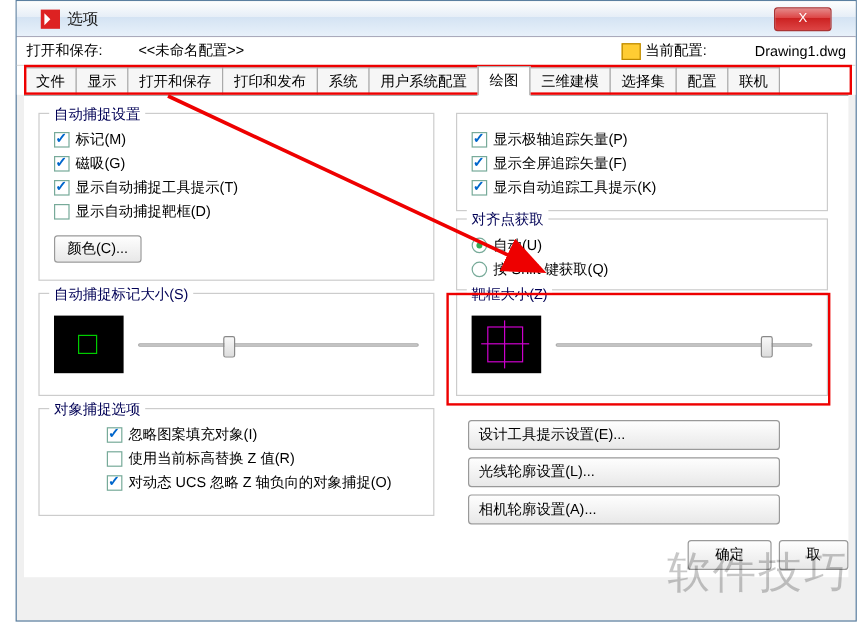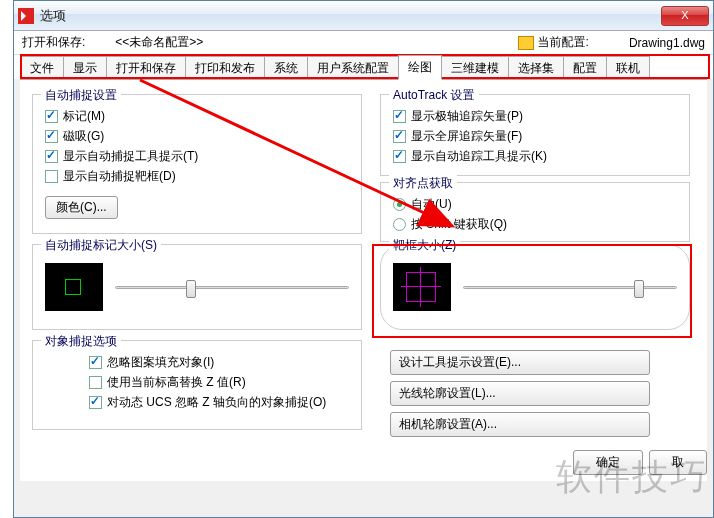--- a/index.html
+++ b/index.html
@@ -1,18 +1,18 @@
 <!DOCTYPE html>
 <html><head>
 <meta charset="utf-8">
 <style>
 * { box-sizing: border-box; margin: 0; padding: 0; }
 body { font-family: "Microsoft YaHei", Tahoma, sans-serif; font-size: 12px; background: #fff; position: relative; width: 714px; height: 518px; overflow: hidden; }
 .window { position: absolute; left: 13px; top: 0; width: 701px; height: 518px; border: 1px solid #5a7fa0; background: #f0f0f0; }
-.titlebar { height: 30px; background: linear-gradient(#fdfefe, #e6eef7 45%, #d4e3f3 46%, #e8f1fa); display: flex; align-items: center; padding: 0 4px; border-bottom: 1px solid #aab; }
+.titlebar { height: 30px; background: linear-gradient(#fdfefe, #e6eef7 45%, #d4e3f3 46%, #e8f1fa); display: flex; align-items: center; padding: 0 20px; border-bottom: 1px solid #aab; }
 .app-icon { width: 16px; height: 16px; background: #d22; margin-right: 6px; position: relative; }
 .app-icon::after { content: ''; position: absolute; left: 3px; top: 3px; width: 0; height: 0; border-left: 5px solid #fff; border-top: 5px solid transparent; border-bottom: 5px solid transparent; }
 .title { flex: 1; color: #222; font-size: 13px; }
 .close-btn { width: 48px; height: 20px; background: linear-gradient(#e58a8a,#d44 45%,#c22 46%,#d44); border: 1px solid #a33; border-radius: 3px; color: #fff; text-align: center; line-height: 16px; font-size: 11px; cursor: pointer; }
 .row-profile { display: flex; align-items: center; padding: 4px 8px; background: #fff; border-bottom: 1px solid #ddd; height: 24px; }
 .row-profile .lbl { color: #000; }
 .row-profile .val { margin-left: 30px; }
 .row-profile .spacer { flex: 1; }
 .doc-icon { width: 16px; height: 14px; background: #fc3; margin-right: 4px; border: 1px solid #b80; }
 .tabs { display: flex; padding: 0 6px; background: #fff; height: 24px; align-items: flex-end; }
@@ -96,21 +96,20 @@
           </div>
           <div class="chk-row">
             <div class="chk"></div>
             <span>显示自动捕捉靶框(D)</span>
           </div>
         </div>
       <button class="btn" style="margin:4px 12px;">颜色(C)...</button>
     </div>
 
     <div class="group" style="left:360px; top:14px; width:310px; height:82px;">
-      <div class="group-title">AutoTrack 设置</div>
       <div id="autotrack-items" style="padding:10px 12px 4px;">
           <div class="chk-row">
             <div class="chk checked"></div>
             <span>显示极轴追踪矢量(P)</span>
           </div>
           <div class="chk-row">
             <div class="chk checked"></div>
             <span>显示全屏追踪矢量(F)</span>
           </div>
           <div class="chk-row">
@@ -141,21 +140,21 @@
             <div class="sq"></div>
           </div>
         <div class="slider" style="flex:1">
           <div class="track">
               <div class="thumb" id="thumb1" style="left: 30%;"></div>
             </div>
         </div>
       </div>
     </div>
 
-    <div class="group" style="left:360px; top:164px; width:310px; height:86px;border-radius:22px;">
+    <div class="group" style="left:360px; top:164px; width:310px; height:86px;">
       <div class="group-title">靶框大小(Z)</div>
       <div style="display:flex; align-items:center; padding:18px 12px; gap:12px;">
         <div class="preview preview2">
             <div class="cross"></div>
             <div class="box"></div>
           </div>
         <div class="slider" style="flex:1">
           <div class="track">
               <div class="thumb" id="thumb2" style="left: 80%;"></div>
             </div>

